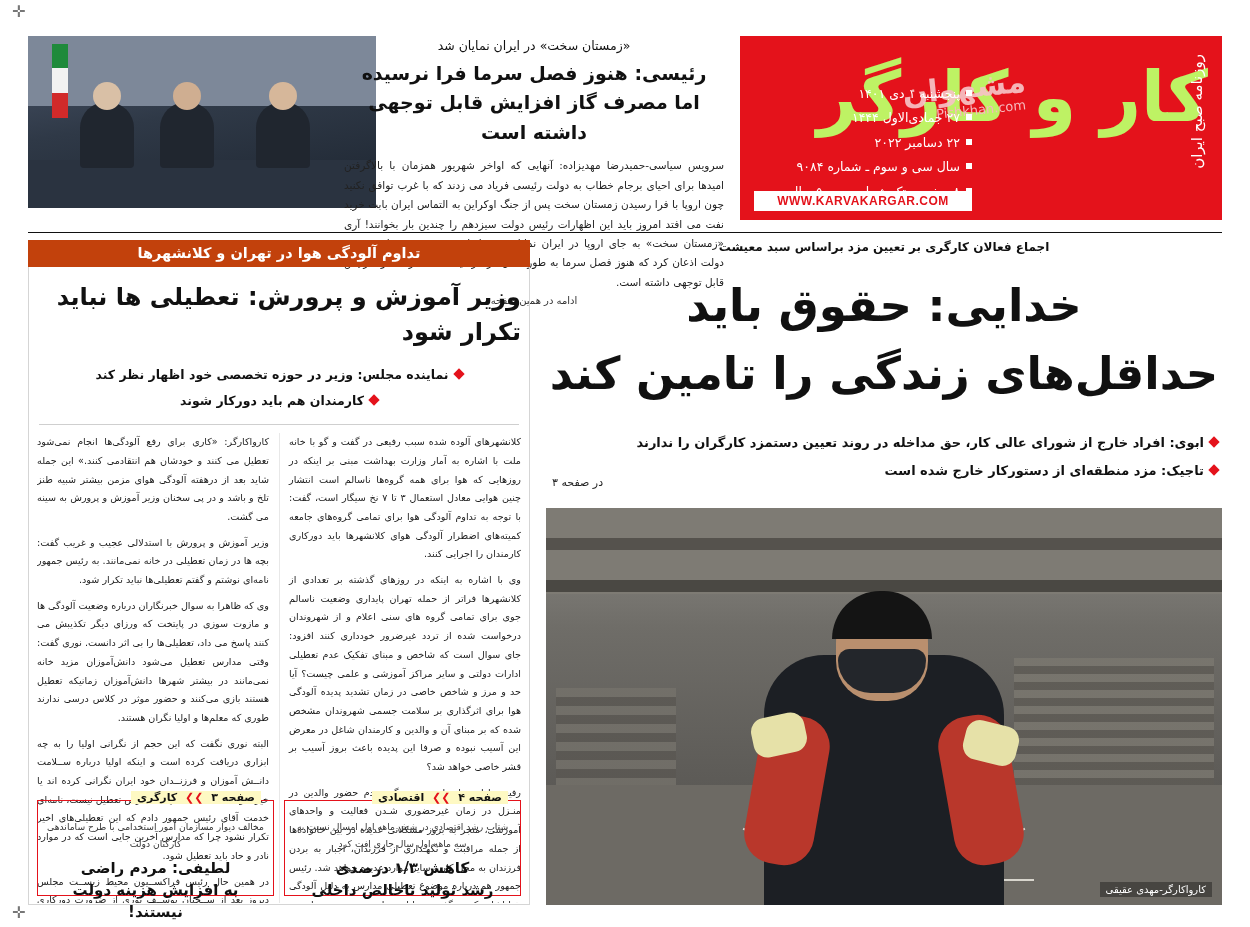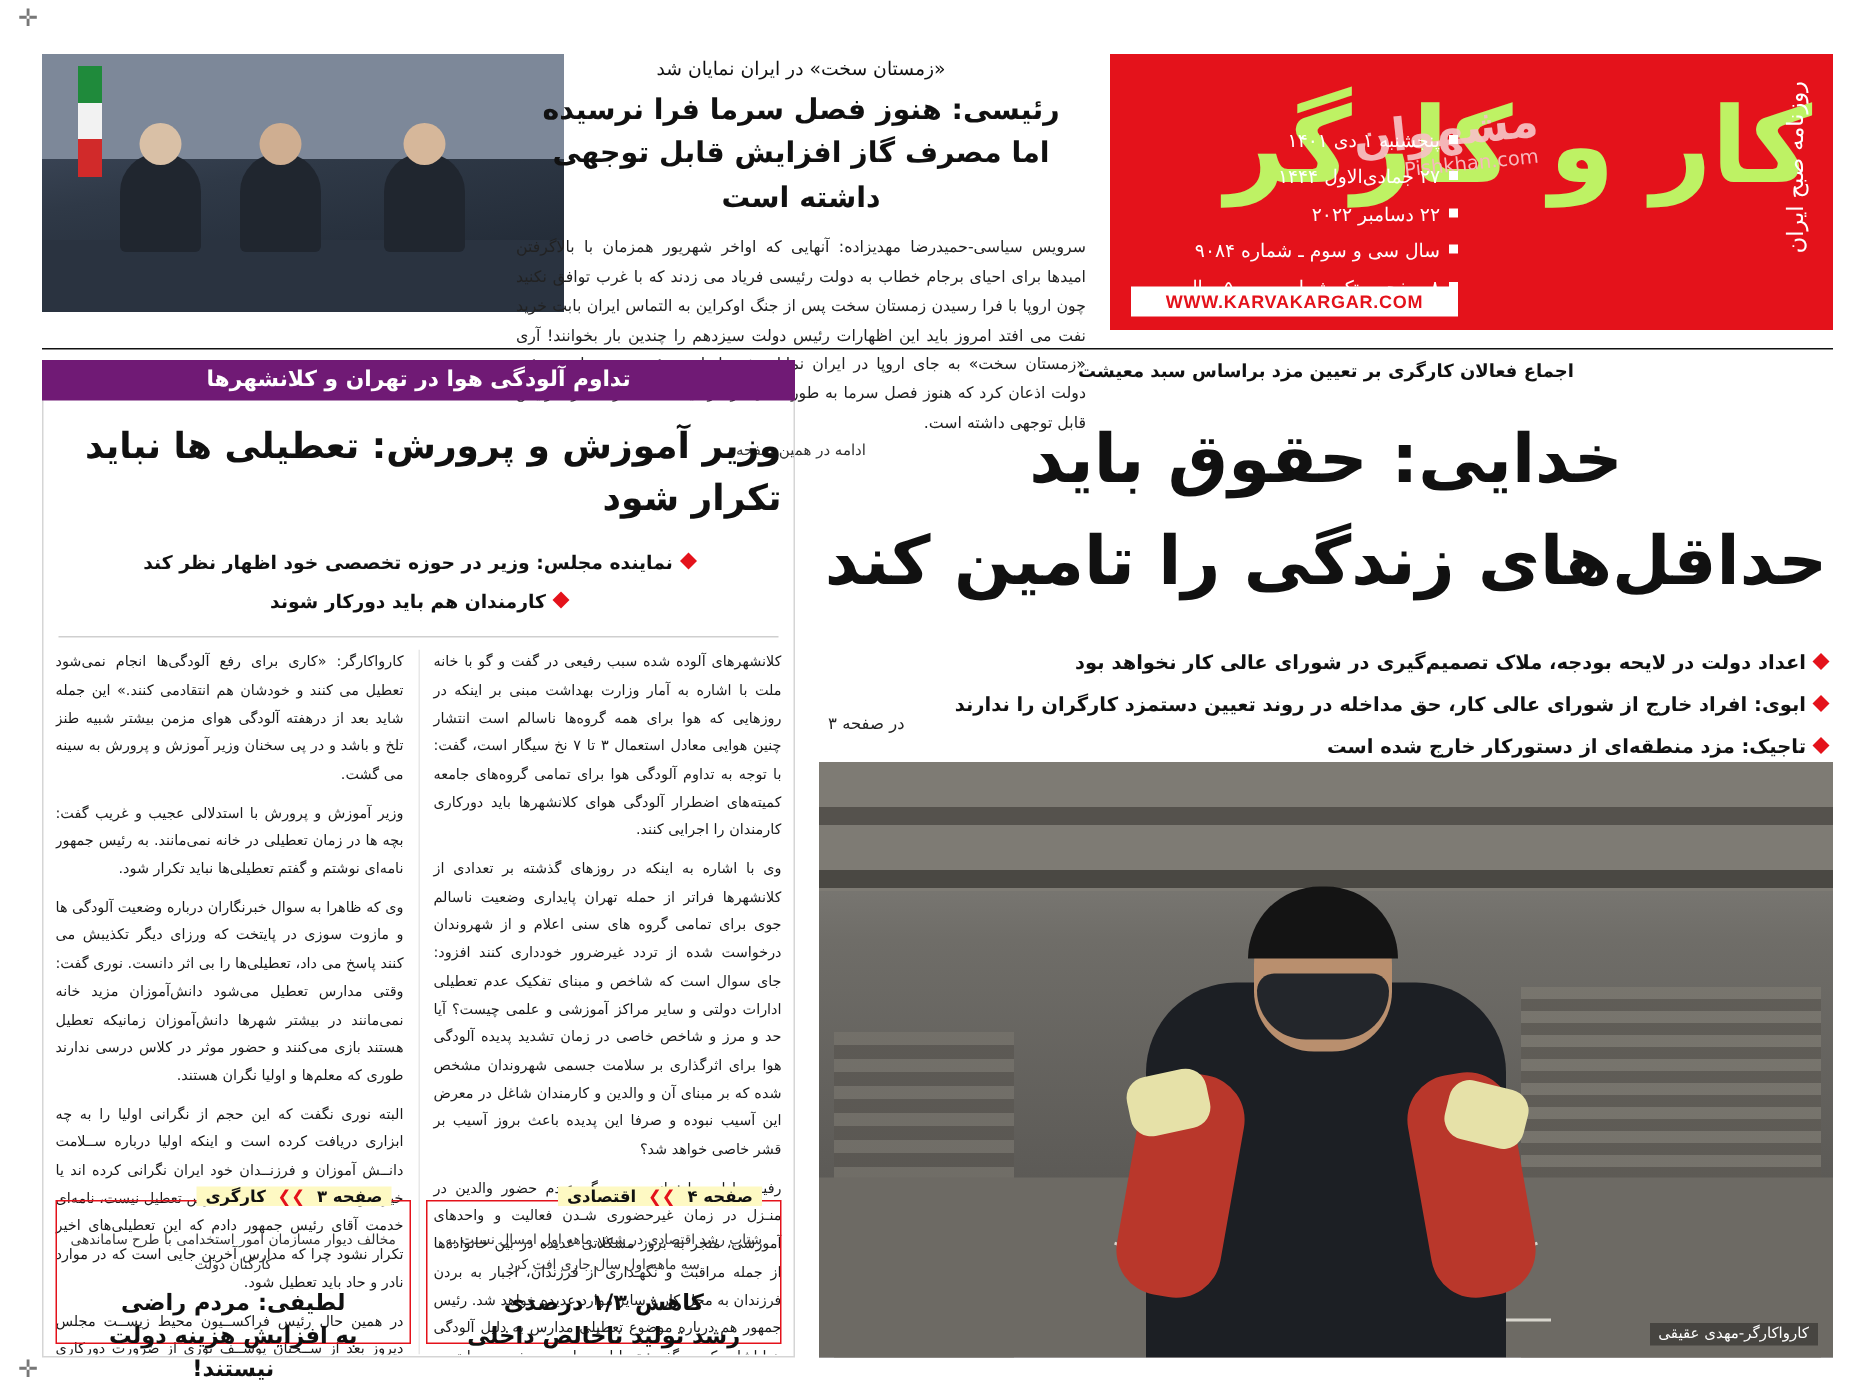--- a/index.html
+++ b/index.html
@@ -235,21 +235,21 @@
     width: 502px;
     bottom: 22px;
     border: 1px solid #d5d5d5;
     padding: 0 8px 8px 8px;
     box-sizing: border-box;
   }
   .red-ribbon {
     position: relative;
     top: -1px;
     margin: 0 -9px 0 -9px;
-    background: #701a75;
+    background: #c2410c;
     color: #fff;
     font-size: 14.5px;
     font-weight: bold;
     text-align: center;
     padding: 5px 0 6px;
   }
   .left-head {
     margin-top: 12px;
     text-align: right;
     font-size: 24px;
@@ -601,21 +601,20 @@
       </div>
     </div>
   </div>
 
   <div class="main-col">
     <div class="main-kicker">اجماع فعالان کارگری بر تعیین مزد براساس سبد معیشت</div>
     <div class="main-title">خدایی: حقوق باید</div>
     <div class="main-title" style="margin-top:0">حداقل‌های زندگی را تامین کند</div>
 
     <div class="main-bullets">
-      <div><span class="dia"></span><span>اعداد دولت در لایحه بودجه، ملاک تصمیم‌گیری در شورای عالی کار نخواهد بود</span></div>
       <div><span class="dia"></span><span>ابوی: افراد خارج از شورای عالی کار، حق مداخله در روند تعیین دستمزد کارگران را ندارند</span></div>
       <div><span class="dia"></span><span>تاجیک: مزد منطقه‌ای از دستورکار خارج شده است</span></div>
     </div>
 
     <div class="main-pointer">در صفحه ۳</div>
 
     <div class="main-photo">
       <div class="mp-ceiling"></div>
       <div class="mp-beam b1"></div>
       <div class="mp-beam b2"></div>

